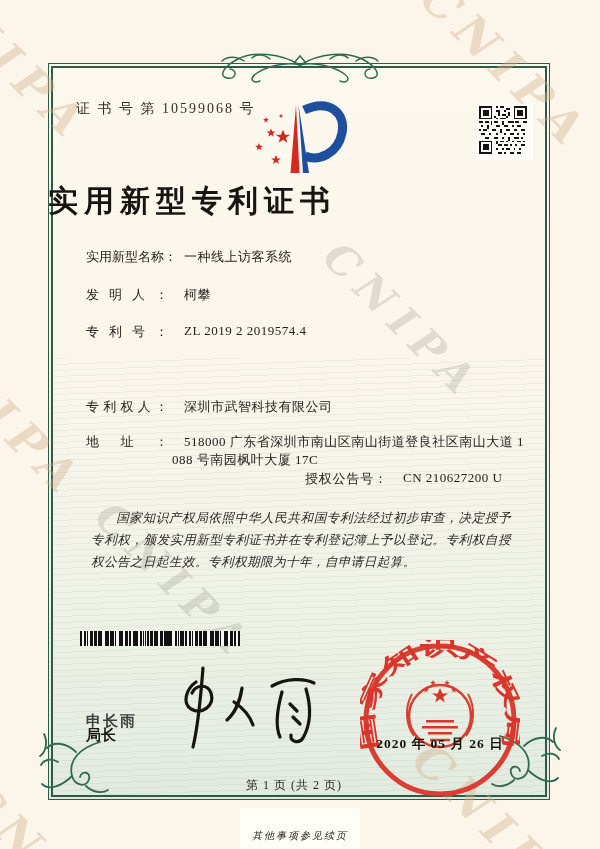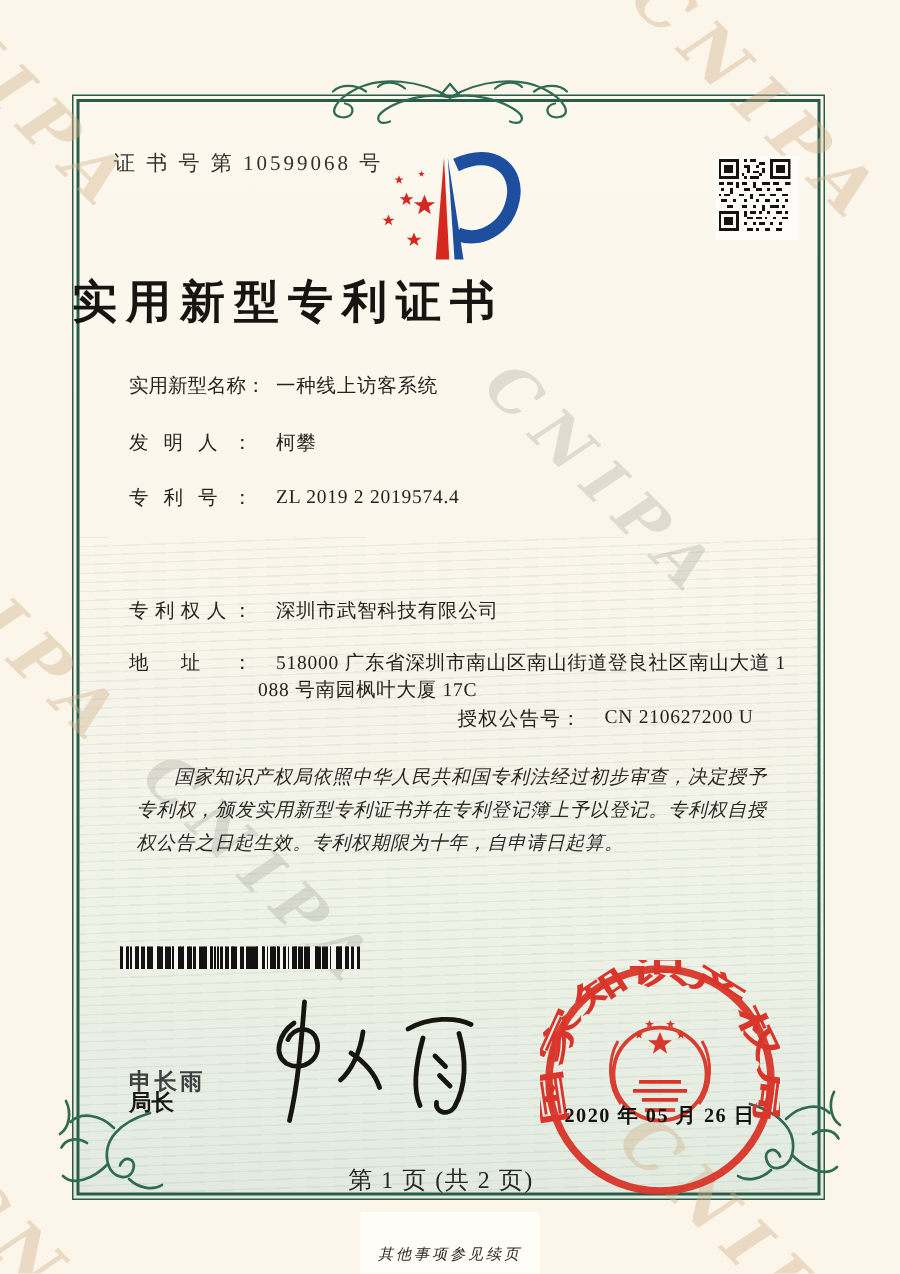--- a/index.html
+++ b/index.html
@@ -69,21 +69,21 @@
       repeating-linear-gradient(90deg,#121212 0 1px,transparent 1px 4px,#121212 4px 6px,transparent 6px 7px);
   }
   .director-title{position:absolute;left:86px;top:690px;font-size:15px;font-weight:bold;color:#1c1a17;font-family:"Liberation Sans","DejaVu Sans",sans-serif;margin-top:36px;}
   .director-name{position:absolute;left:86px;top:712px;font-size:15px;font-weight:bold;color:#404040;font-family:"Liberation Sans","DejaVu Sans",sans-serif;letter-spacing:2px;}
   .signature{position:absolute;left:158px;top:662px;}
   .seal{position:absolute;left:360px;top:640px;width:160px;height:160px;}
   .seal-date{
     position:absolute;left:358px;top:735px;width:164px;text-align:center;
     font-size:13.5px;font-weight:bold;color:#14120f;letter-spacing:1px;
   }
-  .page-info{position:absolute;left:48px;top:777px;width:492px;text-align:center;font-size:16px;color:#2a2824;letter-spacing:1px;}
+  .page-info{position:absolute;left:48px;top:777px;width:492px;text-align:center;font-size:12px;color:#2a2824;letter-spacing:1px;}
   .footer-note{
     position:absolute;left:50%;top:808px;transform:translateX(-50%);
     font-size:10px;color:#2a2824;font-style:italic;letter-spacing:2px;
     background:rgba(255,253,247,0.92);padding:21px 12px;border-radius:2px;
   }
 </style>
 </head>
 <body>
 
 <div class="wm tan wm1">CNIPA</div>

